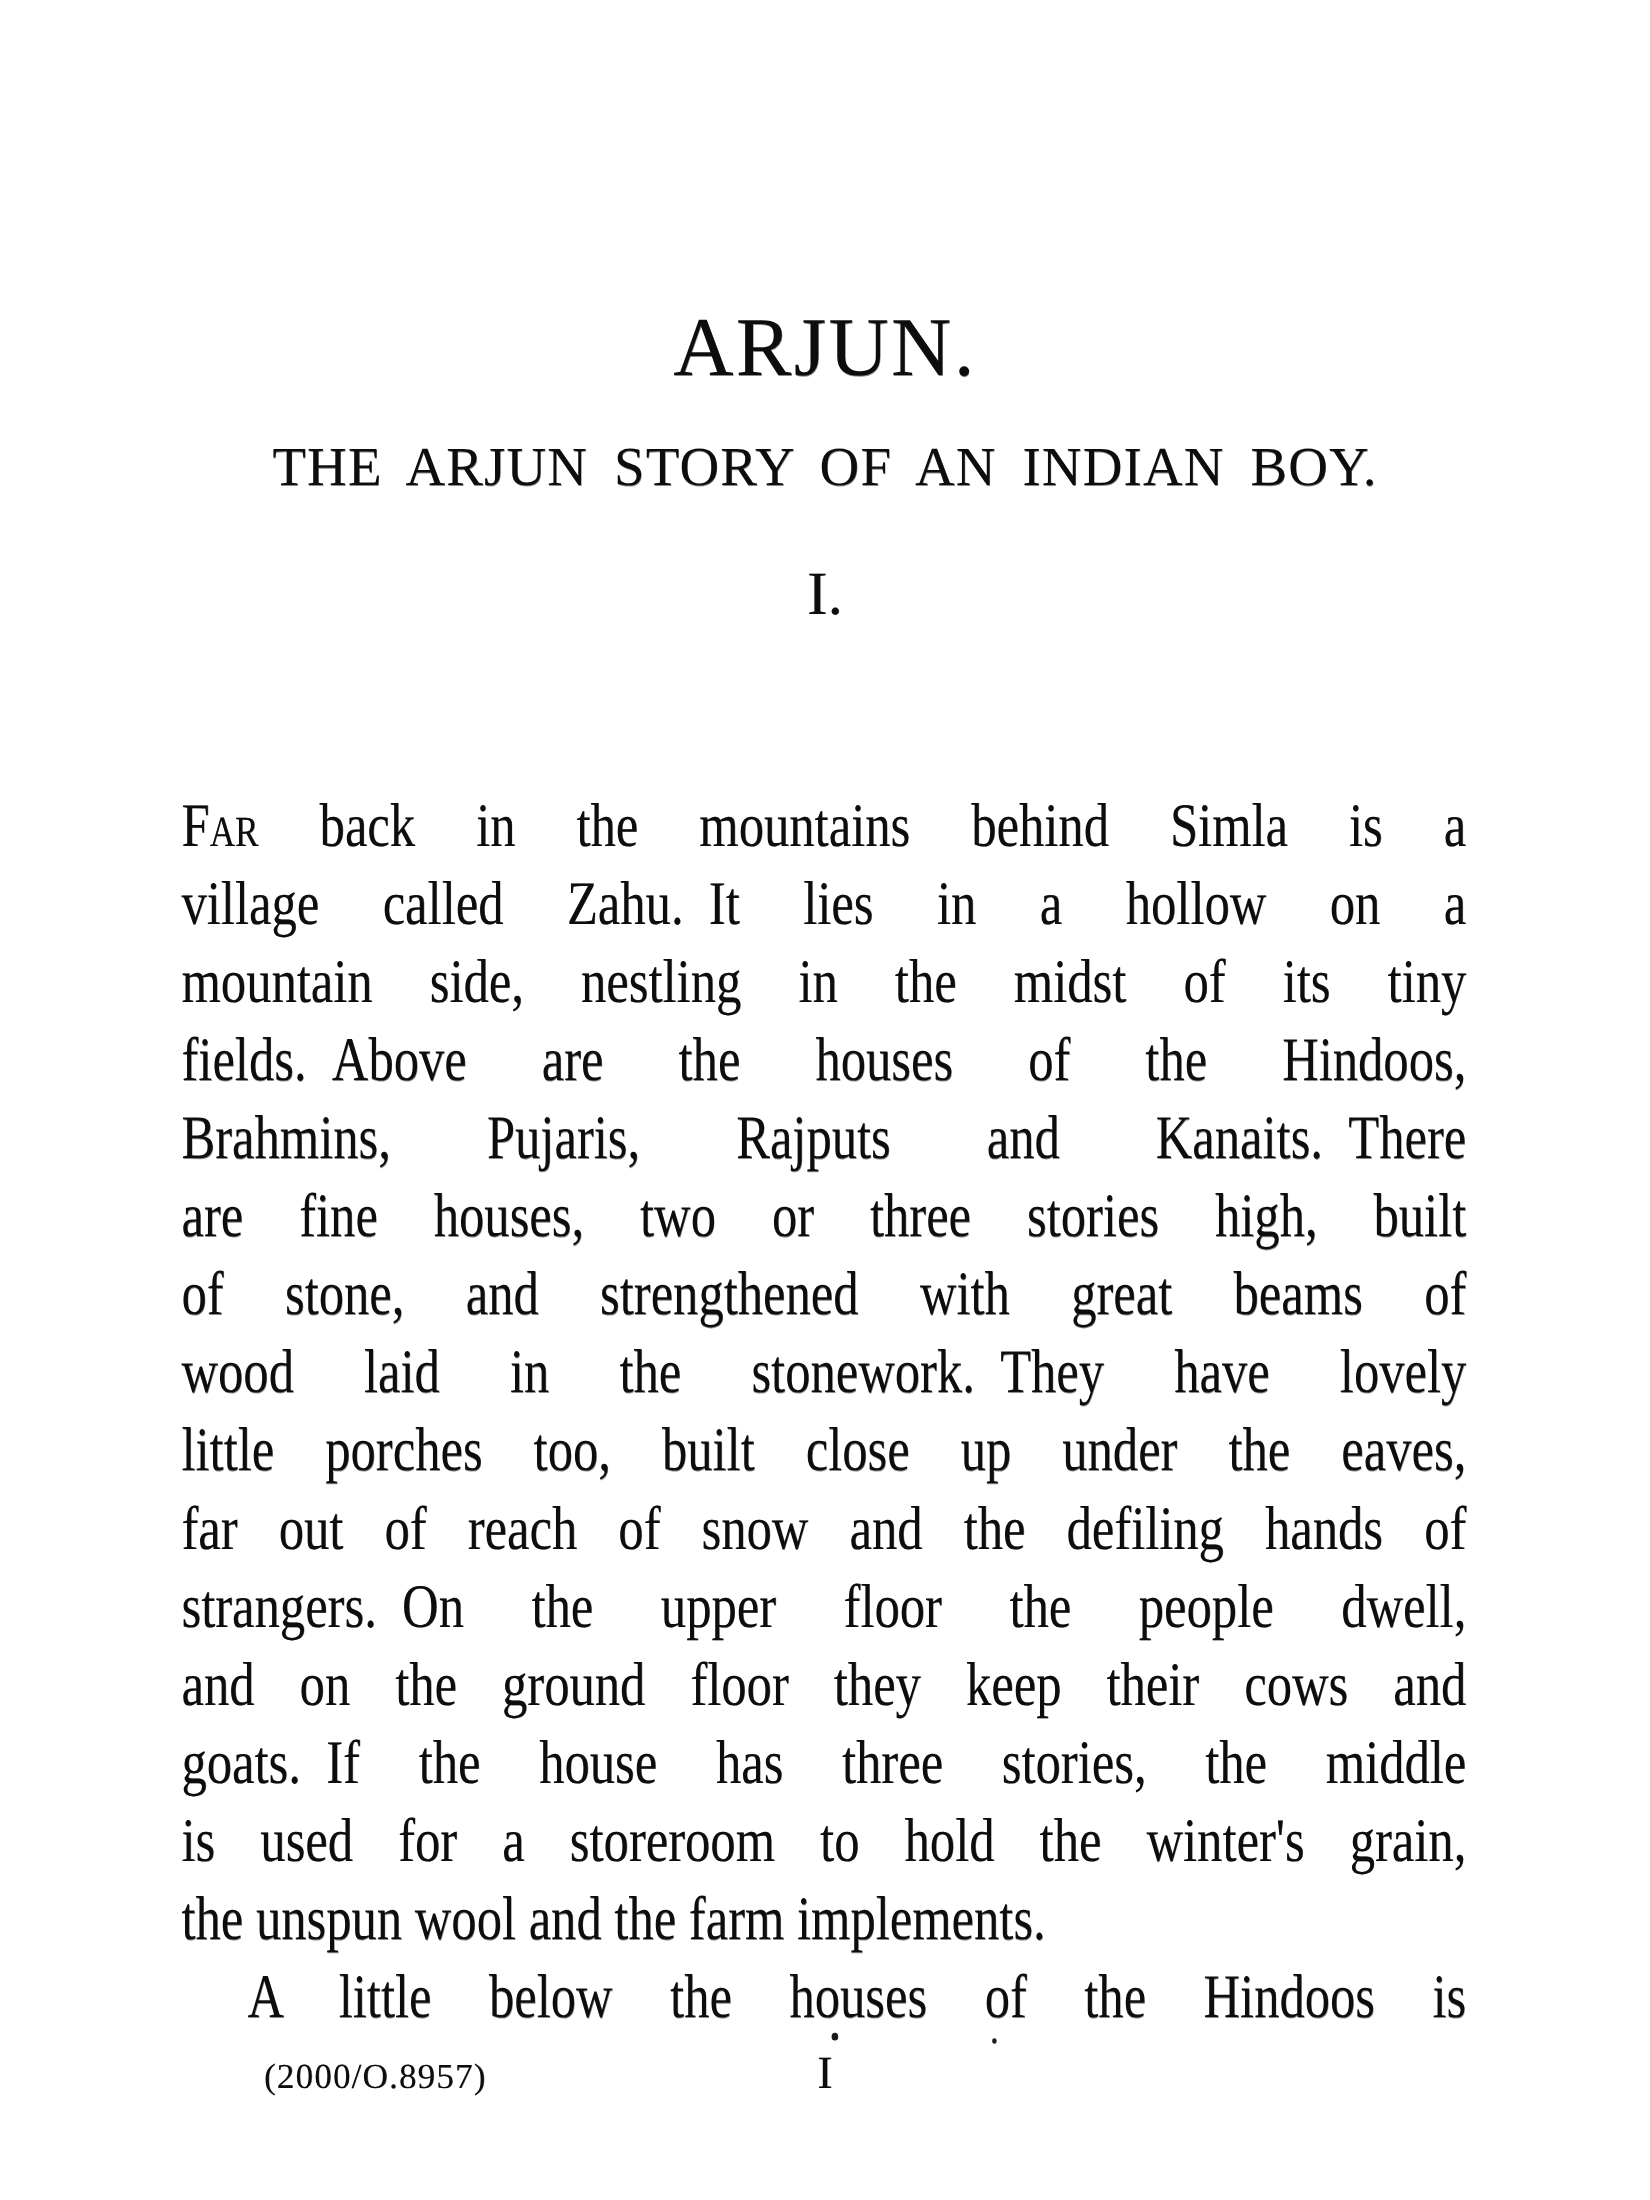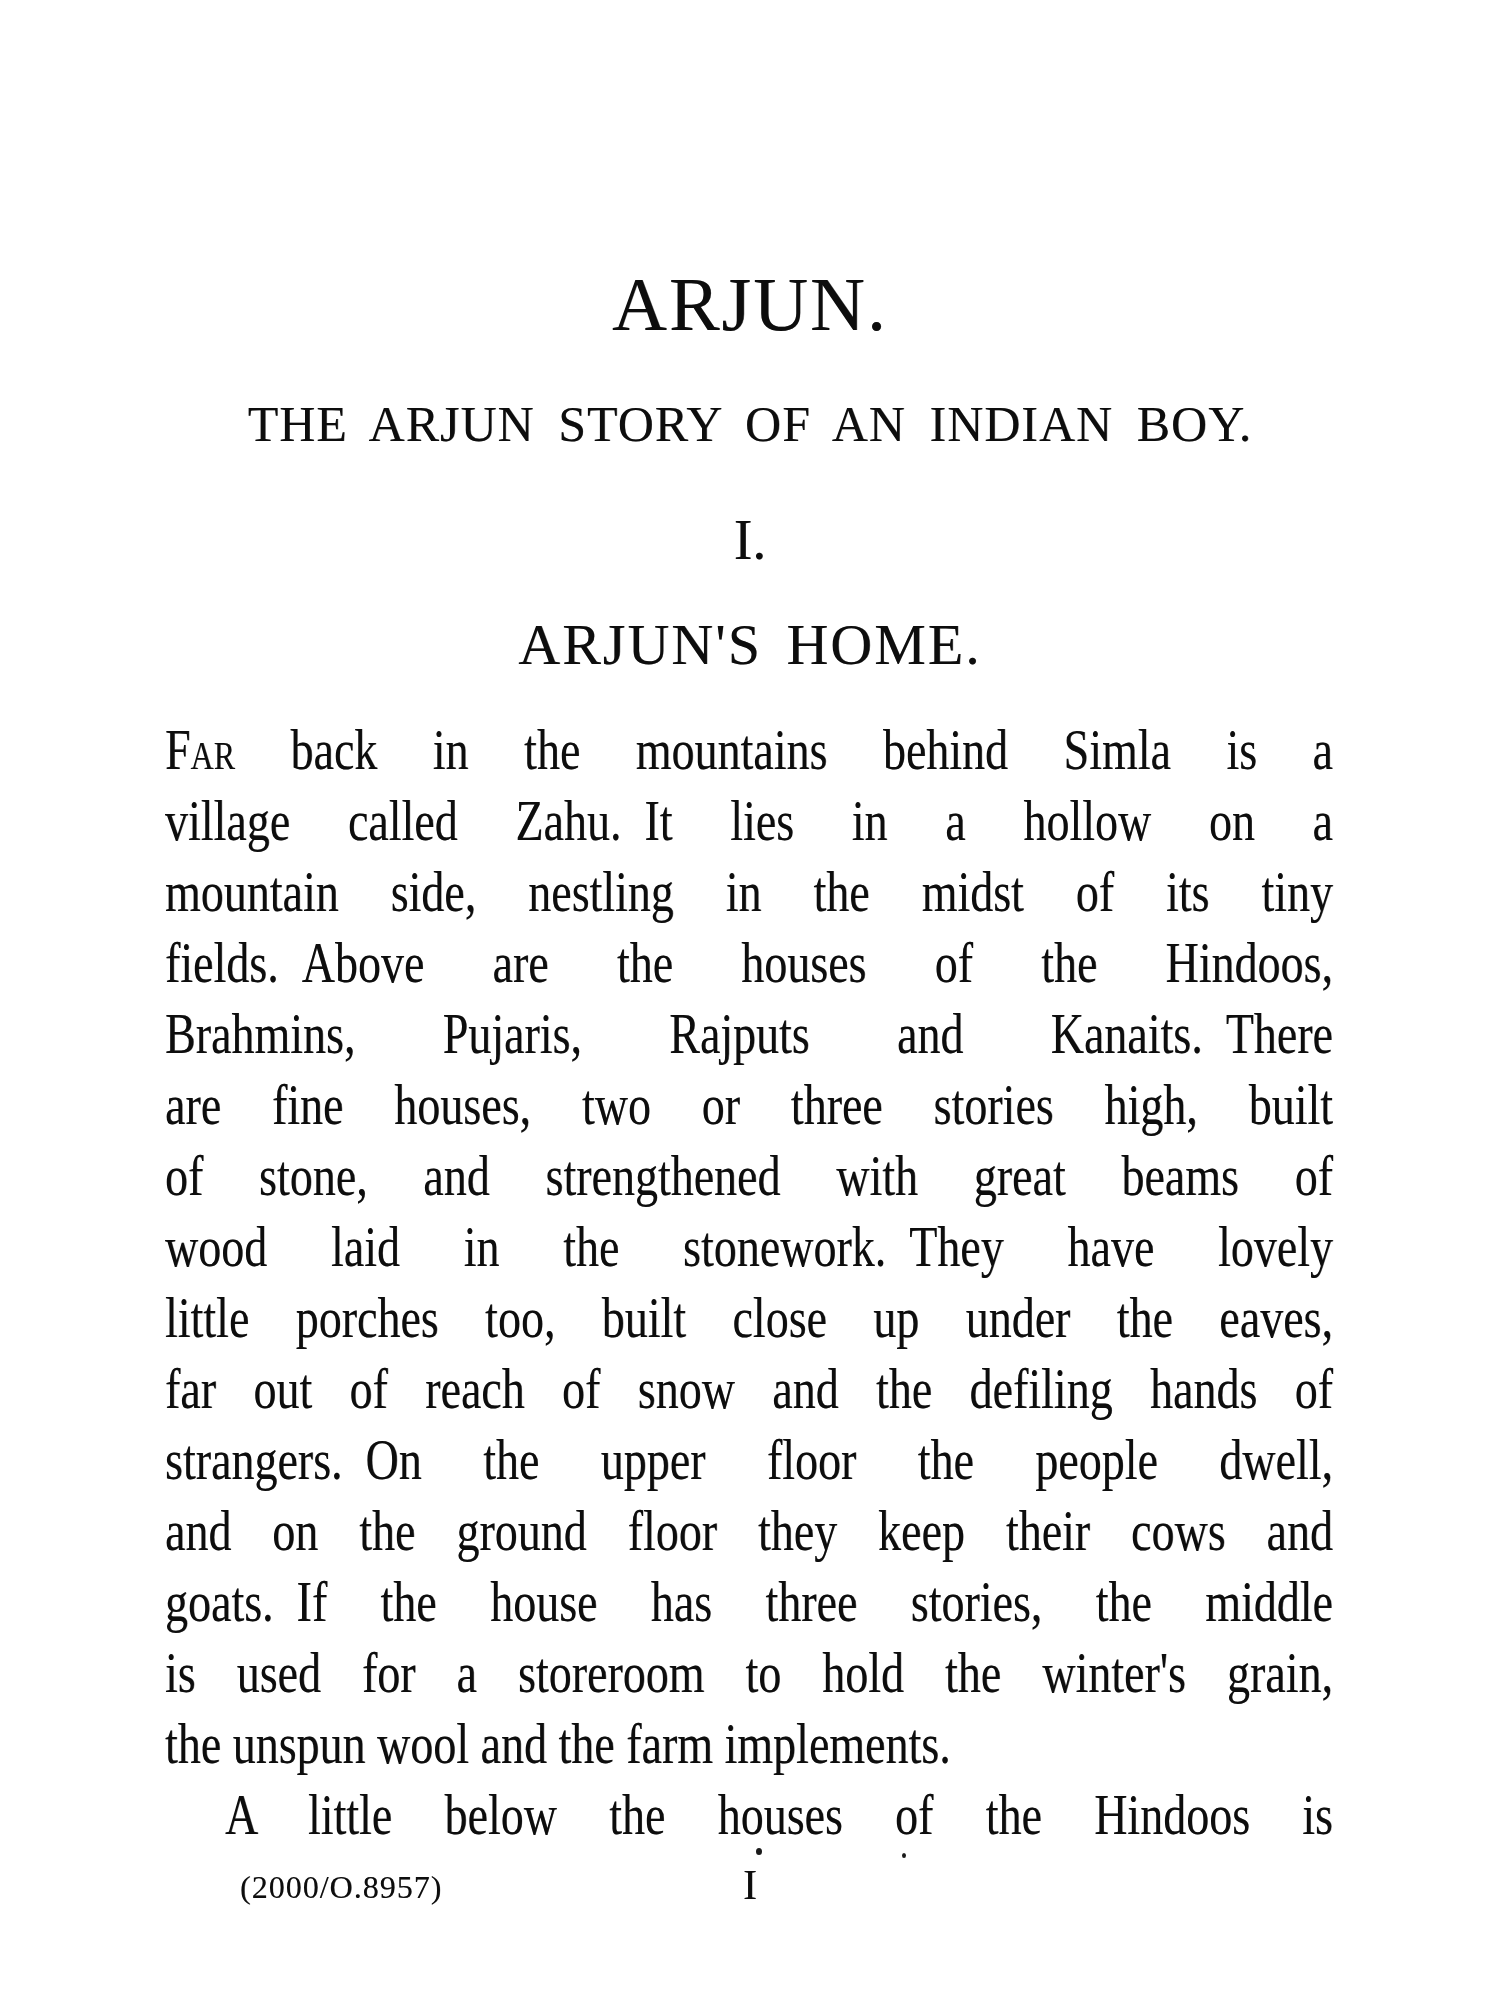--- a/index.html
+++ b/index.html
@@ -8,21 +8,21 @@
     width:1500px;height:2000px;
     background:#ffffff;
     color:#0d0d0d;
     font-family:"Liberation Serif","DejaVu Serif",serif;
     overflow:hidden;
     margin:0 auto;
   }
   .ink{ text-shadow:0.4px 0.4px 0.5px rgba(0,0,0,0.45); }
 
   .book-title{
-    position:absolute; left:165px; top:266px; width:1170px;
+    position:absolute; left:165px; top:278px; width:1170px;
     font-size:76px; line-height:1; letter-spacing:2px;
     text-align:center; white-space:nowrap;
   }
   .book-subtitle{
     position:absolute; left:105px; top:399px; width:1290px;
     font-size:50px; line-height:1; letter-spacing:1px; word-spacing:10px;
     text-align:center; white-space:nowrap;
   }
   .chapter-number{
     position:absolute; left:165px; top:512px; width:1170px;
@@ -70,21 +70,20 @@
 <body>
 
 <div class="page">
 
   <div class="book-title ink">ARJUN.</div>
 
   <div class="book-subtitle ink">THE ARJUN STORY OF AN INDIAN BOY.</div>
 
   <div class="chapter-number ink">I.</div>
 
-  <div class="chapter-title ink">ARJUN'S HOME.</div>
 
   <div class="body-text ink">
     <div class="text-line"><span class="lead-word">Far</span><span> back in the mountains behind Simla is a</span></div>
     <div class="text-line">village called Zahu. It lies in a hollow on a</div>
     <div class="text-line">mountain side, nestling in the midst of its tiny</div>
     <div class="text-line">fields. Above are the houses of the Hindoos,</div>
     <div class="text-line">Brahmins, Pujaris, Rajputs and Kanaits. There</div>
     <div class="text-line">are fine houses, two or three stories high, built</div>
     <div class="text-line">of stone, and strengthened with great beams of</div>
     <div class="text-line">wood laid in the stonework. They have lovely</div>

